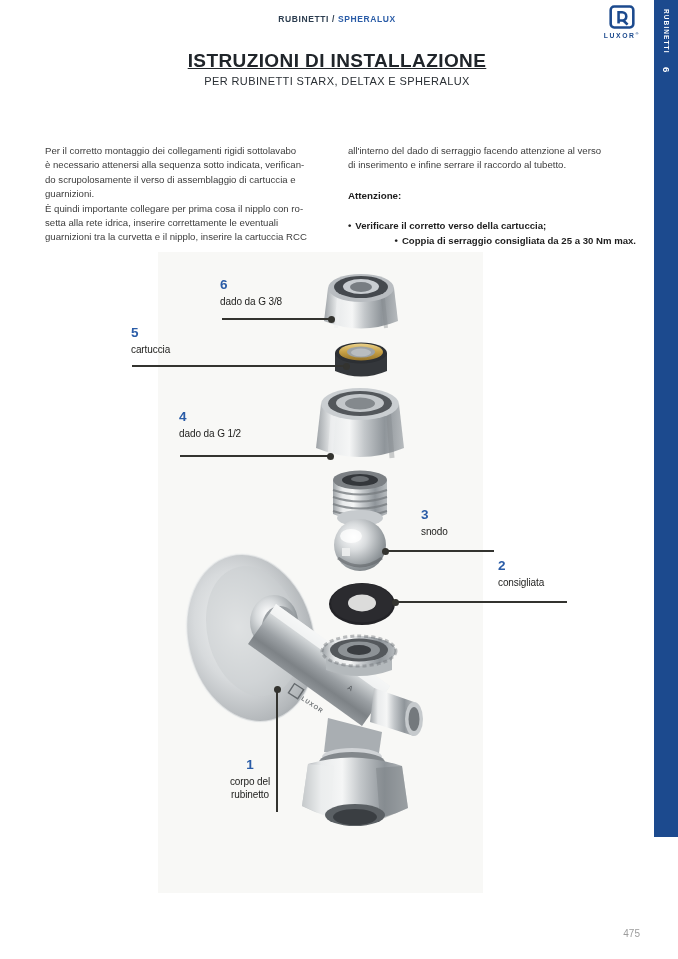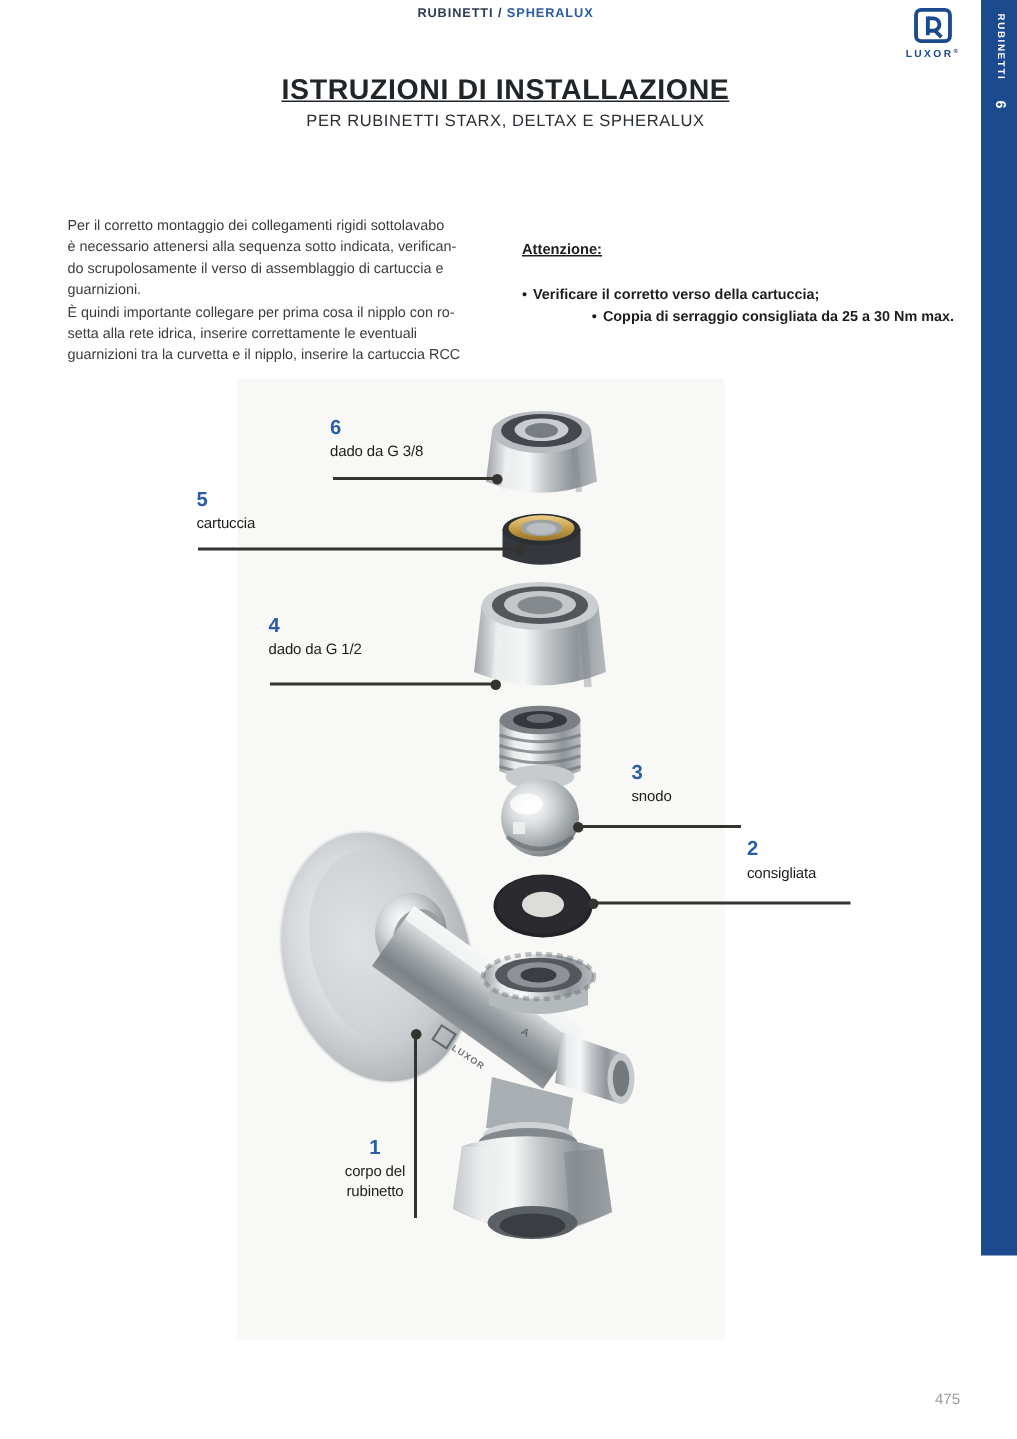--- a/index.html
+++ b/index.html
@@ -8,37 +8,37 @@
     background:#ffffff;font-family:"Liberation Sans",sans-serif;
     -webkit-font-smoothing:antialiased;
   }
   
   .side-tab{position:absolute;top:0;right:0;width:24px;height:837px;
     background:#1c4a8e;display:flex;justify-content:center;}
   .side-tab-inner{writing-mode:vertical-rl;padding-top:9px;color:#ffffff;font-weight:700;}
   .chapter-label{font-size:6.5px;letter-spacing:1.1px;}
   .chapter-number{font-size:9.5px;margin-inline-start:9px;}
   
-  .breadcrumb{position:absolute;top:3px;left:0;width:674px;text-align:center;
+  .breadcrumb{position:absolute;top:14px;left:0;width:674px;text-align:center;
     font-size:8.5px;font-weight:700;letter-spacing:.6px;color:#2c3d4f;}
   .breadcrumb .current{color:#2a5ca7;}
   .logo{position:absolute;top:5px;left:600px;width:44px;text-align:center;}
   .logo svg{display:block;margin:0 auto;}
   .logo-text{font-size:6.8px;font-weight:700;letter-spacing:1.6px;color:#1c4a8e;margin-top:2px;}
   .logo-text sup{font-size:4px;}
   
   .title-block{position:absolute;top:50px;left:0;width:674px;text-align:center;color:#20252a;}
   .title-main{font-size:19px;font-weight:700;letter-spacing:.4px;margin:0;text-decoration:underline;}
   .title-sub{font-size:11px;font-weight:400;letter-spacing:.4px;margin:3px 0 0 0;color:#2a2f34;}
   
   .col{position:absolute;top:144px;font-size:9.6px;line-height:14.4px;color:#3c3c3c;}
   .col-left{left:45px;width:292px;white-space:pre-line;}
   .col-right{left:348px;width:288px;}
   .col-right .para{white-space:pre-line;margin:0;}
-  .warning-title{margin-top:16px;font-weight:700;font-size:9.8px;color:#1d1d1d;text-decoration:underline;}
+  .warning-title{margin-top:16px;font-weight:700;font-size:9.8px;color:#1d1d1d;}
   .warning-item{margin-top:16px;font-weight:700;font-size:9.6px;color:#1d1d1d;line-height:14.4px;}
   .warning-item + .warning-item{margin-top:0;text-align:right;}
   .warning-item .bullet{margin-right:4px;}
   
   .diagram{position:absolute;top:252px;left:0;width:678px;height:641px;}
   .diagram-bg{position:absolute;left:158px;top:0;width:325px;height:641px;background:#f8f8f6;}
   .illustration{position:absolute;left:158px;top:0;}
   .part-label{position:absolute;}
   .part-number{font-size:13.5px;font-weight:700;color:#2a5ca7;line-height:14px;}
   .part-text{font-size:10px;color:#1d1d1b;line-height:13px;margin-top:3px;
@@ -86,20 +86,22 @@
 
 <div class="col col-left">Per il corretto montaggio dei collegamenti rigidi sottolavabo
 è necessario attenersi alla sequenza sotto indicata, verifican-
 do scrupolosamente il verso di assemblaggio di cartuccia e
 guarnizioni.
 È quindi importante collegare per prima cosa il nipplo con ro-
 setta alla rete idrica, inserire correttamente le eventuali
 guarnizioni tra la curvetta e il nipplo, inserire la cartuccia RCC</div>
 
 <div class="col col-right">
+  <p class="para">all'interno del dado di serraggio facendo attenzione al verso
+di inserimento e infine serrare il raccordo al tubetto.</p>
   <div class="warning-title">Attenzione:</div>
   <div class="warning-item">
     <span class="bullet">•</span><span>Verificare il corretto verso della cartuccia;</span>
   </div>
   <div class="warning-item">
     <span class="bullet">•</span><span>Coppia di serraggio consigliata da 25 a 30 Nm max.</span>
   </div>
 </div>
 
 <div class="diagram">

